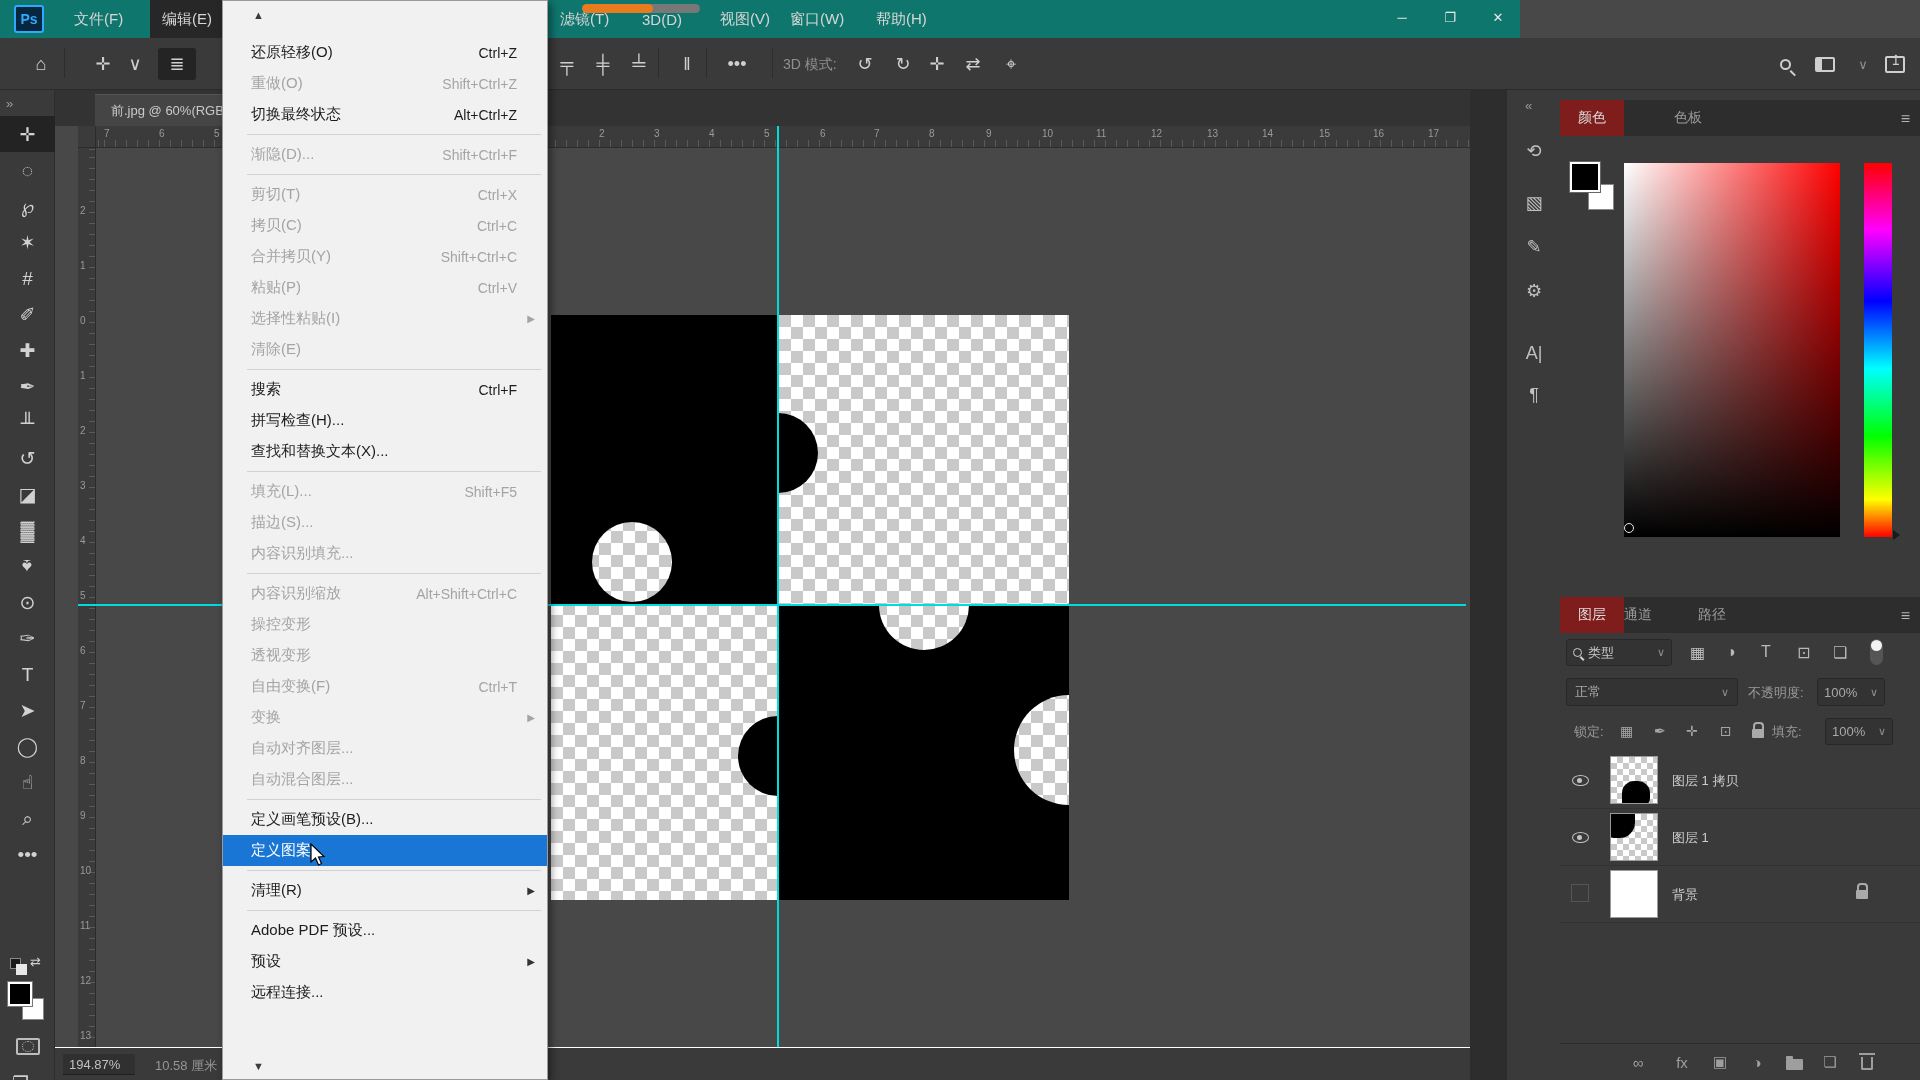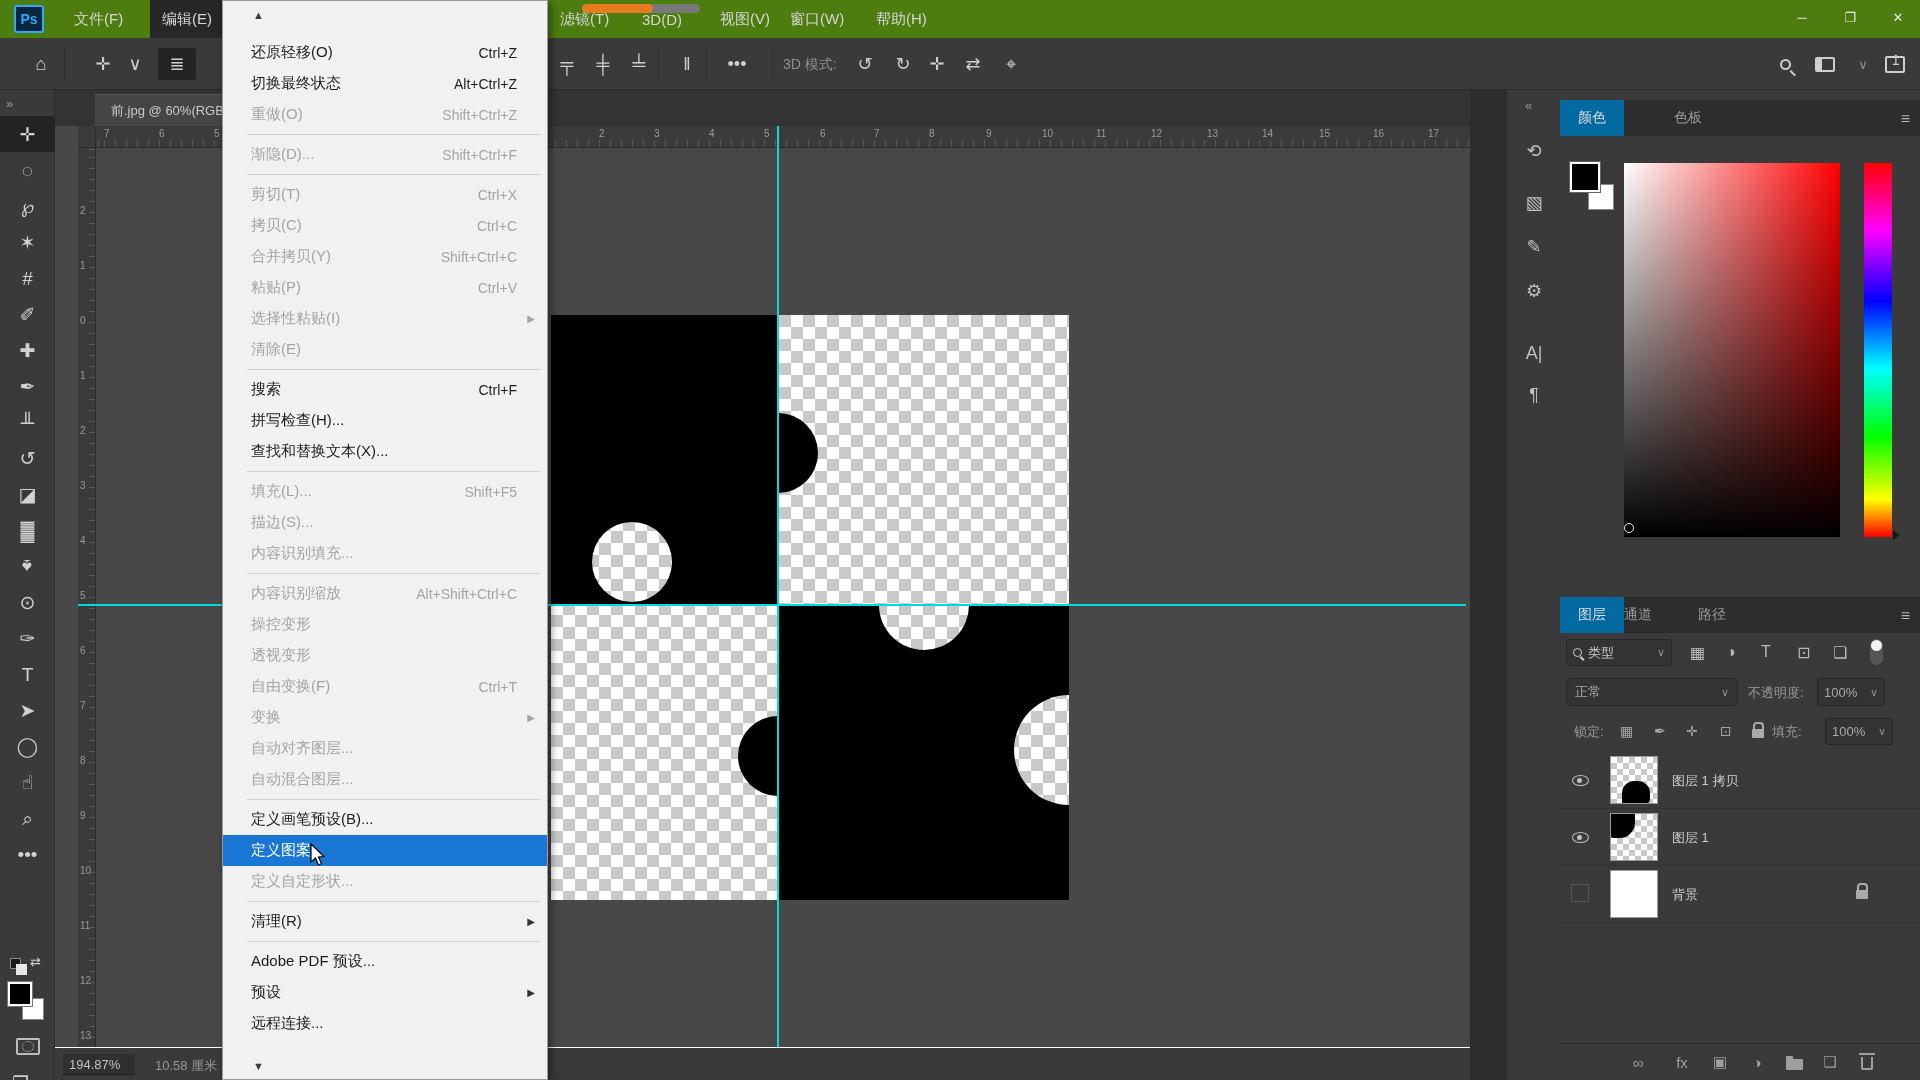--- a/index.html
+++ b/index.html
@@ -1,20 +1,20 @@
 <!DOCTYPE html>
 <html><head>
 <meta charset="utf-8">
 <style>
   html,body{margin:0;padding:0;width:1920px;height:1080px;overflow:hidden;background:#484848;
     font-family:"Liberation Sans","DejaVu Sans",sans-serif;-webkit-font-smoothing:antialiased;}
   *{box-sizing:border-box;}
 
   
-  #menubar{position:absolute;left:0;top:0;width:1920px;height:38px;background:#4d7c0f;z-index:30;}
+  #menubar{position:absolute;left:0;top:0;width:1520px;height:38px;background:#0f766e;z-index:30;}
   #ps-logo{position:absolute;left:14px;top:5px;width:30px;height:28px;border:2px solid #2daaff;border-radius:3px;
     color:#2daaff;background:#07273f;font-size:14px;font-weight:bold;display:flex;align-items:center;justify-content:center;}
   .mb-item{position:absolute;top:0;height:38px;display:flex;align-items:center;padding:0 12px;color:#d6d6d6;font-size:15px;}
   .mb-item.active{background:#272727;}
   #progress-pill{position:absolute;left:582px;top:4px;width:118px;height:9px;border-radius:5px;background:#787878;overflow:hidden;z-index:31;}
   #progress-fill{width:60%;height:100%;background:#e87b1e;border-radius:5px;}
   .winbtn{position:absolute;top:0;width:44px;height:34px;color:#e8e8e8;font-size:13px;display:flex;align-items:center;justify-content:center;}
 
   
   #optionsbar{position:absolute;left:0;top:38px;width:1920px;height:52px;background:#3a3a3a;border-bottom:1px solid #2b2b2b;z-index:20;}
@@ -75,21 +75,21 @@
   
   #dock-gap{position:absolute;left:1470px;top:90px;width:36px;height:990px;background:#2d2d2d;}
   #icon-strip{position:absolute;left:1506px;top:90px;width:54px;height:990px;background:#3a3a3a;border-left:1px solid #2b2b2b;}
   #strip-collapse{position:absolute;left:18px;top:8px;color:#9a9a9a;font-size:13px;}
   .strip-ic{position:absolute;left:0;width:54px;height:34px;display:flex;align-items:center;justify-content:center;color:#c0c0c0;font-size:18px;}
   #panels{position:absolute;left:1560px;top:90px;width:360px;height:990px;background:#3a3a3a;}
 
   
   #color-tabs{position:absolute;left:0;top:10px;width:360px;height:36px;background:#2d2d2d;}
   .ptab{position:absolute;top:0;height:36px;display:flex;align-items:center;padding:0 18px;font-size:14px;color:#9a9a9a;}
-  .ptab.active{background:#0369a1;color:#dcdcdc;}
+  .ptab.active{background:#7f1d1d;color:#dcdcdc;}
   .hamburger{position:absolute;right:10px;top:10px;color:#b5b5b5;font-size:16px;}
   #color-swatches{position:absolute;left:10px;top:72px;width:50px;height:46px;}
   #cs-fg{position:absolute;left:0;top:0;width:30px;height:30px;background:#000;border:2px solid #fff;outline:1px solid #666;z-index:2;}
   #cs-bg{position:absolute;left:18px;top:22px;width:26px;height:26px;background:#fff;border:1px solid #888;}
   #sv-square{position:absolute;left:64px;top:73px;width:216px;height:374px;
     background:linear-gradient(to top,#000,rgba(0,0,0,0)),linear-gradient(to right,#fff,#f00);}
   #sv-dot{position:absolute;left:0px;top:360px;width:10px;height:10px;border:1.5px solid #e8e8e8;border-radius:50%;}
   #hue-bar{position:absolute;left:304px;top:73px;width:28px;height:374px;
     background:linear-gradient(to bottom,#ff0000 0%,#ff00ff 18%,#0000ff 37%,#00ffff 55%,#00ff00 73%,#ffff00 90%,#ff0000 100%);}
   #hue-slider{position:absolute;left:333px;top:440px;width:0;height:0;border-top:5px solid transparent;border-bottom:5px solid transparent;border-right:7px solid #1a1a1a;transform:rotate(180deg);}
@@ -676,32 +676,32 @@
 <div id="edit-menu">
   <div id="menu-scroll-up">▲</div>
   <div id="menu-items">
 
       <div class="mi on">
         <span class="ml">还原轻移(O)</span>
         <span class="ms">Ctrl+Z</span>
         <span class="ma"></span>
       </div>
 
+      <div class="mi off">
+        <span class="ml">重做(O)</span>
+        <span class="ms">Shift+Ctrl+Z</span>
+        <span class="ma"></span>
+      </div>
+
       <div class="mi on">
         <span class="ml">切换最终状态</span>
         <span class="ms">Alt+Ctrl+Z</span>
         <span class="ma"></span>
       </div>
 
-      <div class="mi off">
-        <span class="ml">重做(O)</span>
-        <span class="ms">Shift+Ctrl+Z</span>
-        <span class="ma"></span>
-      </div>
-
       <div class="mi sep">
         <span class="ml"></span>
         <span class="ms"></span>
         <span class="ma"></span>
       </div>
 
       <div class="mi off">
         <span class="ml">渐隐(D)...</span>
         <span class="ms">Shift+Ctrl+F</span>
         <span class="ma"></span>
@@ -856,25 +856,20 @@
         <span class="ms"></span>
         <span class="ma"></span>
       </div>
 
       <div class="mi hl">
         <span class="ml">定义图案...</span>
         <span class="ms"></span>
         <span class="ma"></span>
       </div>
 
-      <div class="mi off">
-        <span class="ml">定义自定形状...</span>
-        <span class="ms"></span>
-        <span class="ma"></span>
-      </div>
 
       <div class="mi sep">
         <span class="ml"></span>
         <span class="ms"></span>
         <span class="ma"></span>
       </div>
 
       <div class="mi on">
         <span class="ml">清理(R)</span>
         <span class="ms"></span>

